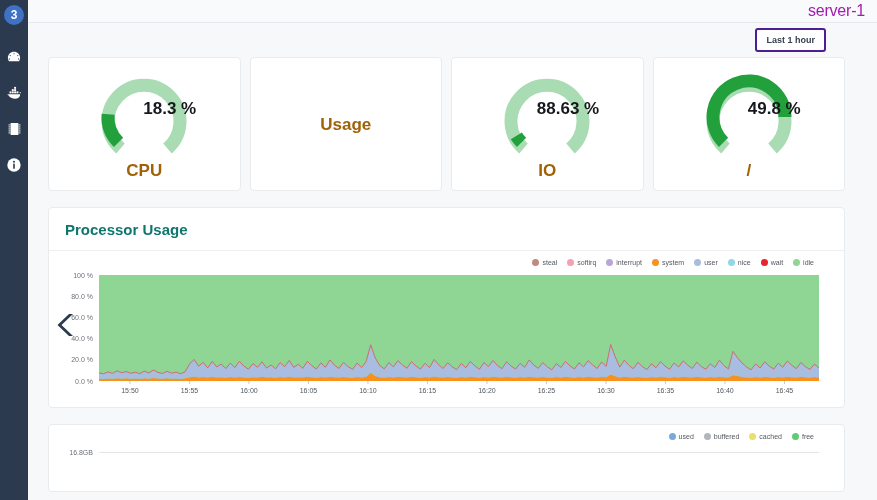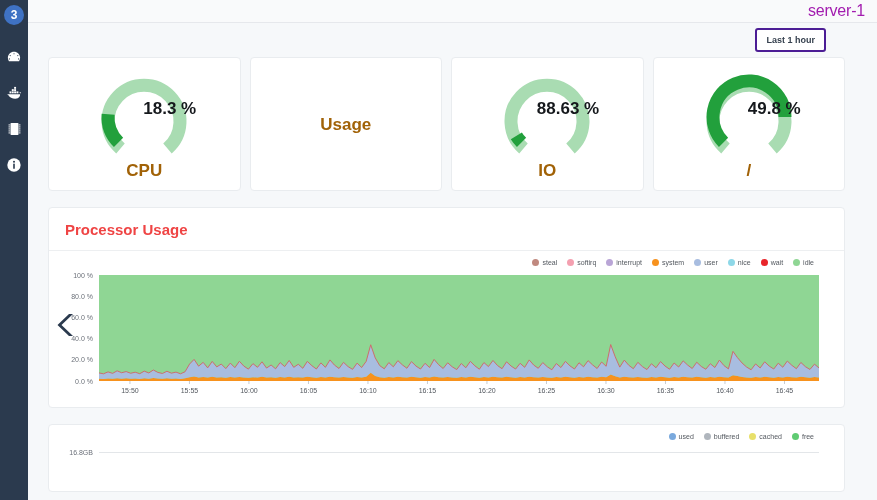--- a/index.html
+++ b/index.html
@@ -103,21 +103,21 @@
     background: #fff;
     border: 1px solid #e9ecef;
     border-radius: 4px;
     margin-bottom: 16px;
   }
   .panel-head {
     padding: 13px 16px 12px 16px;
     border-bottom: 1px solid #edeff1;
   }
   .panel-title {
-    font-size: 15px; font-weight: bold; color: #ef4444;
+    font-size: 15px; font-weight: bold; color: #0f766e;
   }
   .panel-body { padding: 6px 0 8px 0; position: relative; }
 
   .legend {
     display: flex; justify-content: flex-end;
     align-items: center;
     gap: 10px;
     padding: 2px 30px 3px 0;
   }
   .legend-item { display: flex; align-items: center; gap: 3px; }

